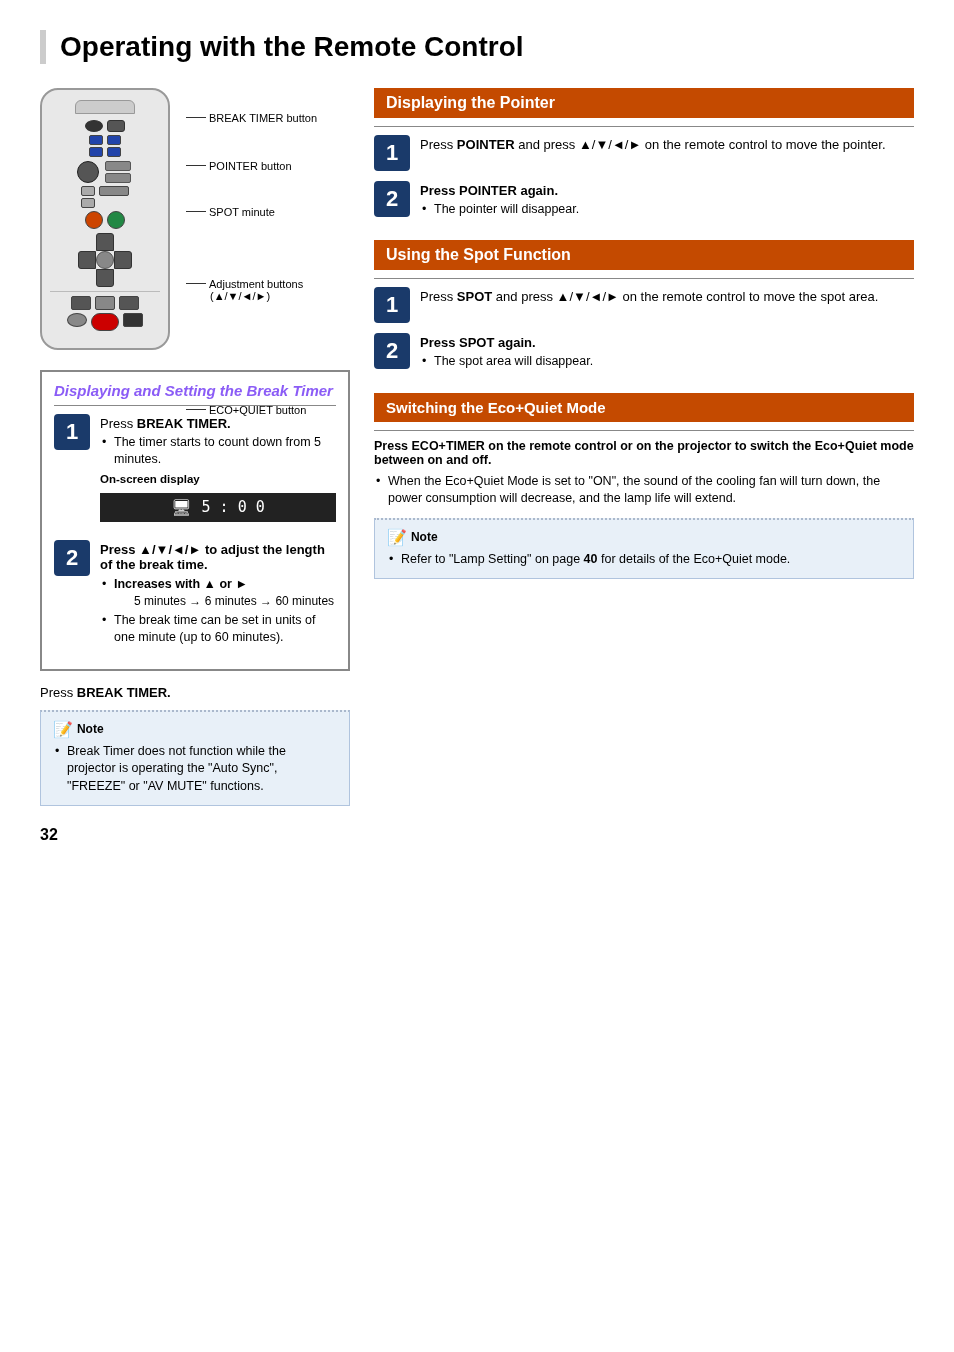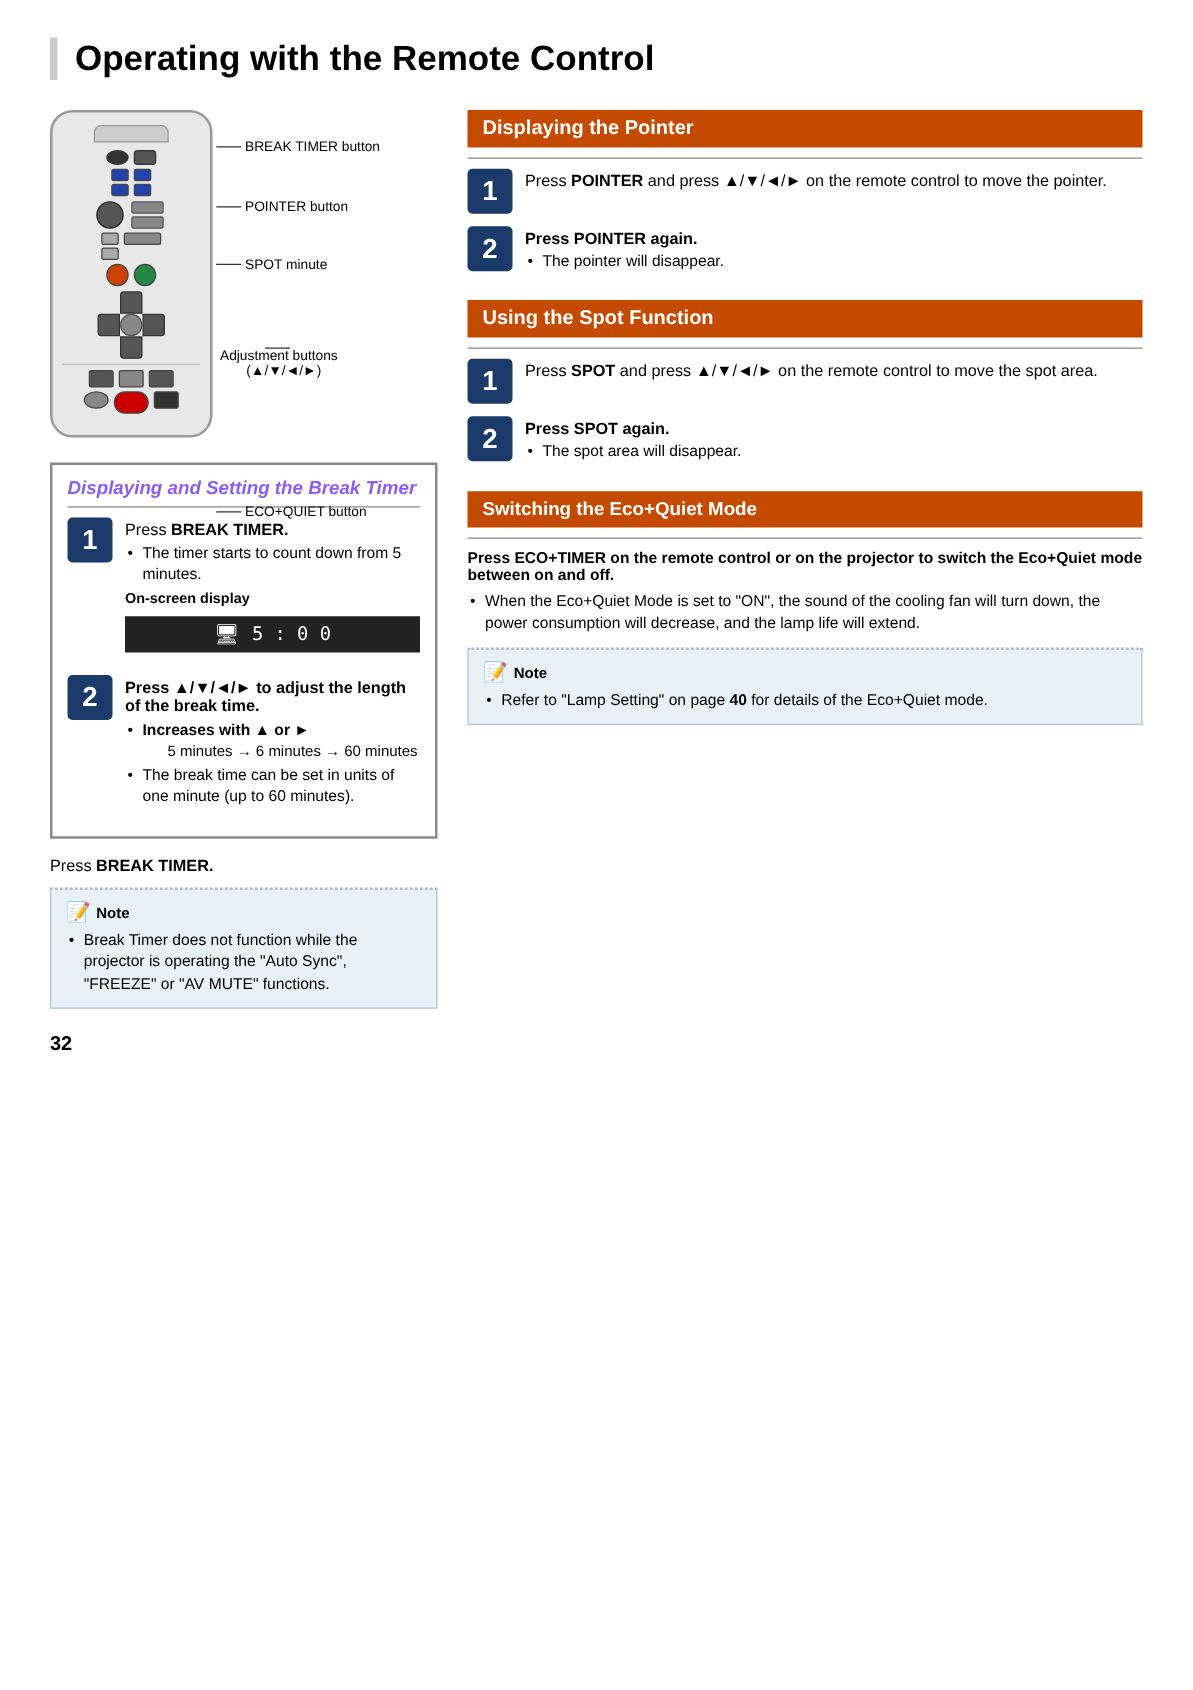--- a/index.html
+++ b/index.html
@@ -265,21 +265,21 @@
 </head>
 <body>
 
 <h1 class="page-title">Operating with the Remote Control</h1>
 
 <div class="main-layout">
 
   <div class="left-col">
 
     <div class="remote-container">
-      <div style="display:flex; gap:3px;">
+      <div style="display:flex; gap:16px;">
 
         <div style="width:130px; flex-shrink:0; position:relative;">
           <div class="remote-body">
             <div class="remote-top"></div>
 
             <div class="remote-row">
               <div class="remote-btn" style="width:18px;height:12px;background:#333;border-radius:50%;"></div>
               <div class="remote-btn" style="width:18px;height:12px;"></div>
             </div>
 
@@ -347,21 +347,21 @@
             <div style="width:20px;height:1px;background:#333;flex-shrink:0;"></div>
             <span style="white-space:nowrap;font-size:11px;padding-left:3px;">POINTER button</span>
           </div>
 
           <div style="display:flex;align-items:center;position:absolute;top:118px;left:0;">
             <div style="width:20px;height:1px;background:#333;flex-shrink:0;"></div>
             <span style="white-space:nowrap;font-size:11px;padding-left:3px;">SPOT minute</span>
           </div>
 
           <div style="position:absolute;top:190px;left:0;">
-            <div style="display:flex;align-items:center;flex-direction:column;">
+            <div style="display:flex;align-items:center;">
               <div style="width:20px;height:1px;background:#333;flex-shrink:0;"></div>
               <span style="white-space:nowrap;font-size:11px;padding-left:3px;">Adjustment buttons</span>
             </div>
             <div style="padding-left:24px;font-size:11px;">(▲/▼/◄/►)</div>
           </div>
 
           <div style="display:flex;align-items:center;position:absolute;top:316px;left:0;">
             <div style="width:20px;height:1px;background:#333;flex-shrink:0;"></div>
             <span style="white-space:nowrap;font-size:11px;padding-left:3px;">ECO+QUIET button</span>
           </div>

